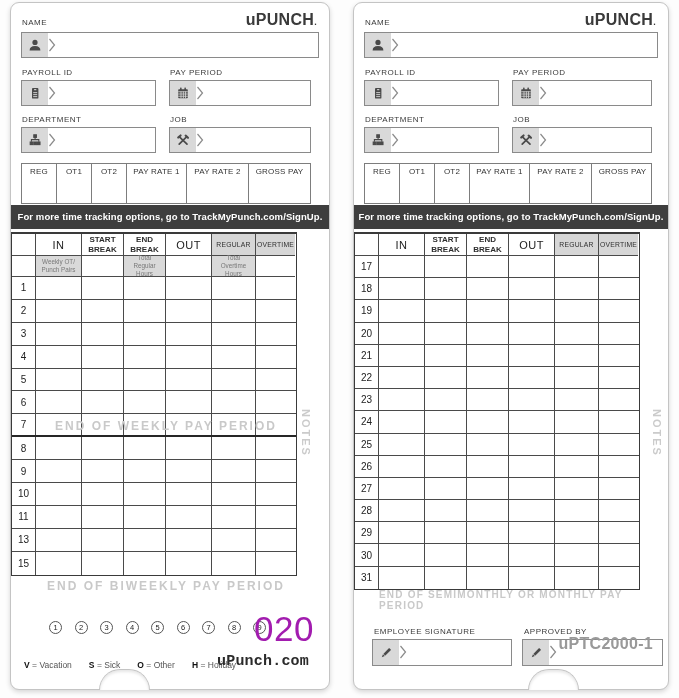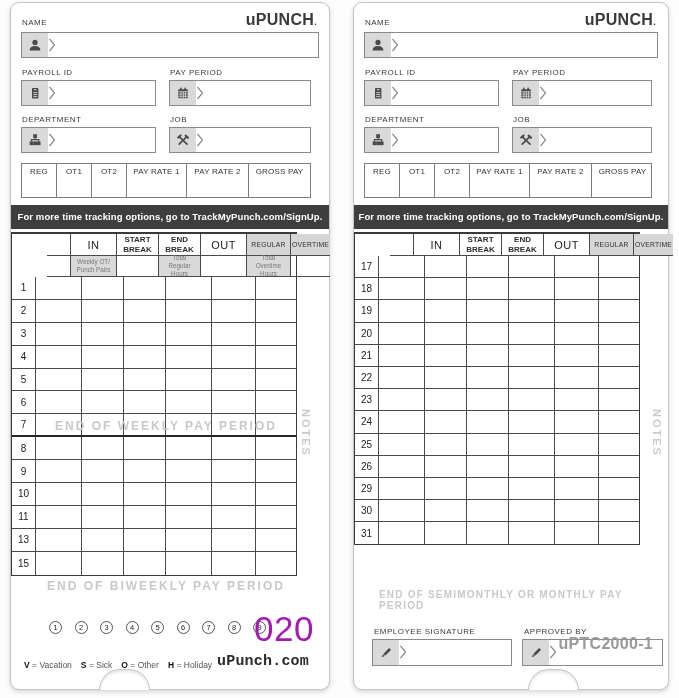--- a/index.html
+++ b/index.html
@@ -11,31 +11,31 @@
 
   .field-label{position:absolute;font-size:8px;letter-spacing:.5px;color:#3a3a3a;}
   .logo{position:absolute;top:8px;right:12px;font-size:16px;font-weight:bold;color:#3a3a3a;letter-spacing:.3px;}
   .logo .mark{font-size:9px;}
 
   .input{position:absolute;border:1px solid #8a8a8a;background:#fff;display:flex;align-items:stretch;box-sizing:border-box;}
   .iconbox{width:26px;background:#d9d9d9;display:flex;align-items:center;justify-content:center;flex:0 0 26px;}
   .chev{flex:0 0 9px;display:flex;align-items:center;}
   .icon-svg{display:block;}
 
-  .paytable{position:absolute;left:10px;top:160px;width:290px;height:35px;border:1px solid #7d7d7d;
+  .paytable{position:absolute;left:10px;top:160px;width:290px;height:41px;border:1px solid #7d7d7d;
     display:grid;grid-template-columns:35px 35px 35px 60px 62px 61px;box-sizing:border-box;}
   .paycell{border-right:1px solid #7d7d7d;font-size:8px;color:#333;text-align:center;padding-top:3px;letter-spacing:.2px;}
   .paycell:last-child{border-right:none;}
 
   .banner{position:absolute;left:0;top:202px;width:100%;height:24px;background:#3e3e3e;color:#fff;
     font-size:9.5px;font-weight:bold;text-align:center;line-height:24px;letter-spacing:.1px;}
 
   .ttable{position:absolute;left:0;top:229px;width:284px;border:1px solid #3a3a3a;border-top-width:2px;
     box-sizing:content-box;background:#fff;}
-  .thead,.subhead{display:grid;grid-template-columns:24px 46px 42px 42px 46px 44px 39px;padding-left:35px;}
+  .thead,.subhead{display:grid;grid-template-columns:24px 46px 42px 42px 46px 44px 39px;}
   .thcell{border-right:1px solid #4a4a4a;border-bottom:1px solid #4a4a4a;display:flex;align-items:center;
     justify-content:center;text-align:center;color:#222;box-sizing:border-box;}
   .thcell:last-child{border-right:none;}
   .thead .thcell{height:22px;}
   .th-big{font-size:11px;letter-spacing:.5px;}
   .th-two{font-size:8px;line-height:1.15;font-weight:bold;color:#2e2e2e;}
   .th-gray{background:#d6d6d6;font-size:6.8px;letter-spacing:.2px;color:#2e2e2e;}
   .subhead .thcell{height:21px;font-size:6.3px;line-height:1.3;color:#787878;padding:1px 2px;}
   .sub-gray{background:#d9d9d9;}
   .rows-wrap{position:relative;}
@@ -54,21 +54,21 @@
   .wm-r31{top:333px;height:22.2px;font-size:10px;letter-spacing:1.2px;}
 
   .notes{position:absolute;writing-mode:vertical-rl;font-size:11px;letter-spacing:2px;color:#cbcbcb;font-weight:bold;}
   .card-left .notes{left:289px;top:406px;}
   .card-right .notes{left:297px;top:406px;}
 
   .circles{position:absolute;left:38px;top:618px;display:flex;gap:12.5px;}
   .circle{width:13px;height:13px;border:1px solid #555;border-radius:50%;font-size:7.5px;color:#222;
     display:flex;align-items:center;justify-content:center;box-sizing:border-box;}
   .cardnum{position:absolute;right:15px;top:606px;font-size:35px;color:#a21caf;letter-spacing:.5px;}
-  .legend{position:absolute;left:13px;top:657px;display:flex;gap:9px;font-size:8.5px;color:#555;}
+  .legend{position:absolute;left:13px;top:657px;display:flex;gap:17px;font-size:8.5px;color:#555;}
   .legend b{color:#111;}
   .website{position:absolute;right:20px;top:650px;font-size:15px;font-weight:bold;color:#2b2b2b;letter-spacing:.2px;font-family:Liberation Mono, monospace;}
   .model{position:absolute;right:15px;top:632px;font-size:16px;color:#999;letter-spacing:.3px;font-weight:bold;}
 
   .notch{position:absolute;bottom:-1px;width:49px;height:20px;background:#fff;border:1px solid #c4c4c4;border-bottom:none;
     border-radius:25px 25px 0 0;box-shadow:inset 0 2px 3px rgba(0,0,0,.10);}
   .card-left .notch{left:88px;}
   .card-right .notch{left:174px;}
 </style>
 </head>
@@ -554,20 +554,38 @@
           <div class="trow">
             <div class="tcell rownum">26</div>
             <div class="tcell"></div>
             <div class="tcell"></div>
             <div class="tcell"></div>
             <div class="tcell"></div>
             <div class="tcell"></div>
             <div class="tcell"></div>
           </div>
           <div class="trow">
+            <div class="tcell rownum">27</div>
+            <div class="tcell"></div>
+            <div class="tcell"></div>
+            <div class="tcell"></div>
+            <div class="tcell"></div>
+            <div class="tcell"></div>
+            <div class="tcell"></div>
+          </div>
+          <div class="trow">
+            <div class="tcell rownum">28</div>
+            <div class="tcell"></div>
+            <div class="tcell"></div>
+            <div class="tcell"></div>
+            <div class="tcell"></div>
+            <div class="tcell"></div>
+            <div class="tcell"></div>
+          </div>
+          <div class="trow">
             <div class="tcell rownum">29</div>
             <div class="tcell"></div>
             <div class="tcell"></div>
             <div class="tcell"></div>
             <div class="tcell"></div>
             <div class="tcell"></div>
             <div class="tcell"></div>
           </div>
           <div class="trow">
             <div class="tcell rownum">30</div>

